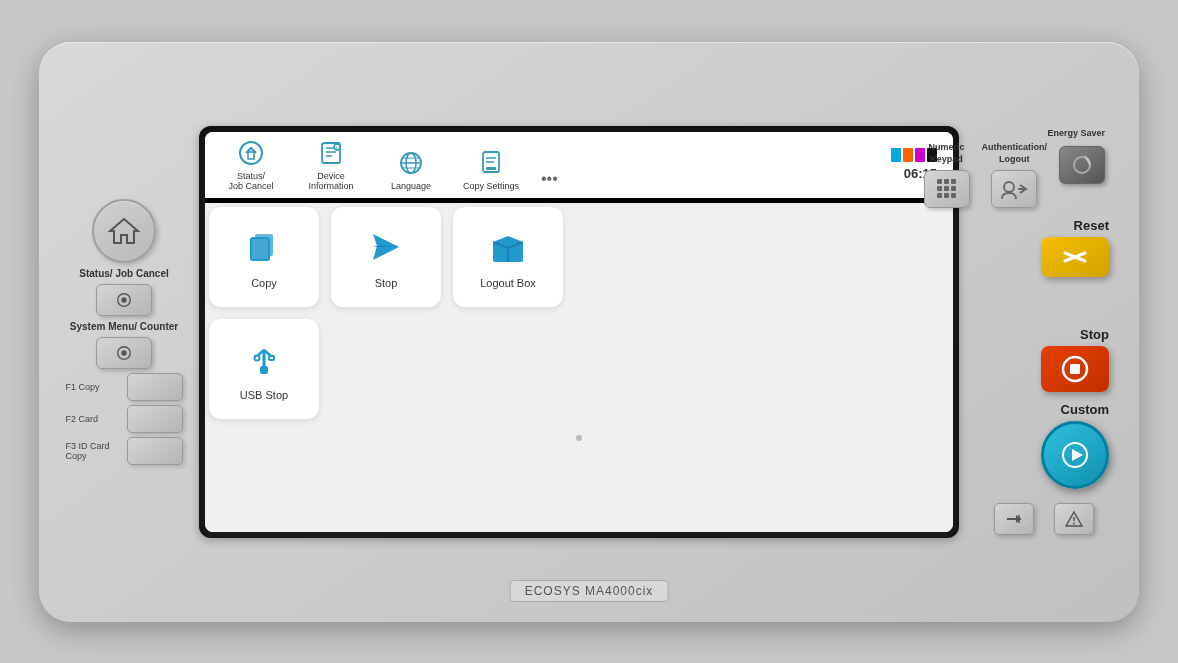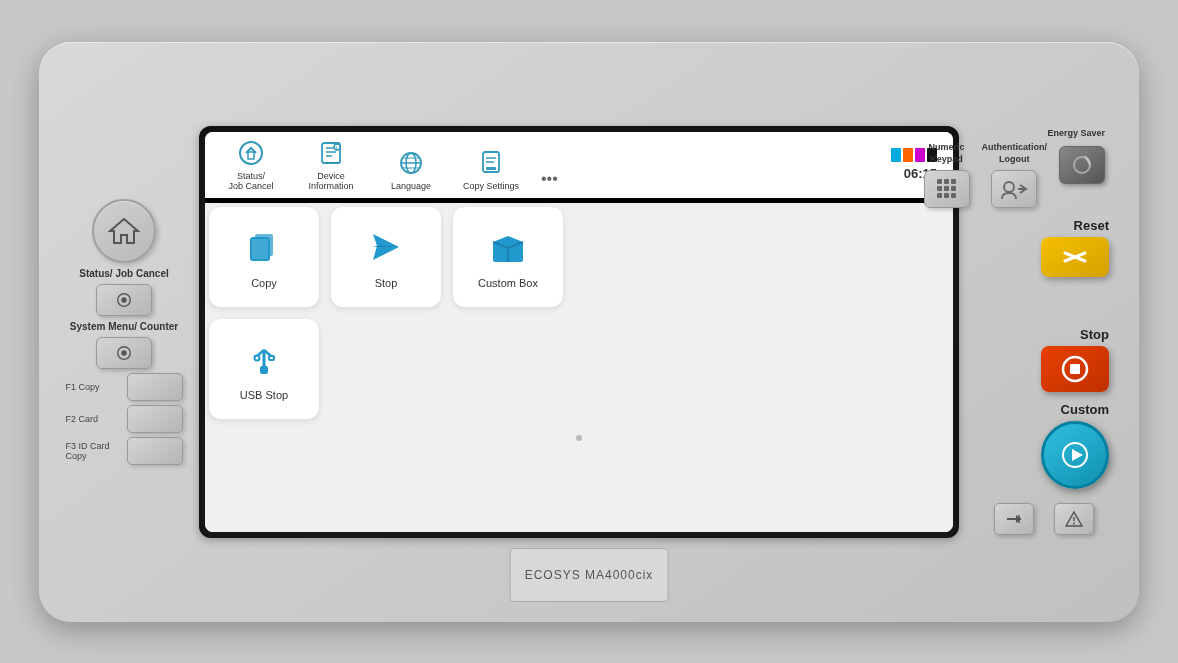--- a/index.html
+++ b/index.html
@@ -229,21 +229,21 @@
     
     .printer-label {
       position: absolute;
       bottom: 20px;
       left: 50%;
       transform: translateX(-50%);
       font-size: 12px;
       color: #555;
       letter-spacing: 1px;
       border: 1px solid #aaa;
-      padding: 19px 14px;
+      padding: 3px 14px;
       border-radius: 4px;
       background: rgba(255,255,255,0.3);
     }
 
     
     .right-panel {
       display: flex;
       flex-direction: column;
       align-items: center;
       gap: 10px;
@@ -500,21 +500,21 @@
           </div>
 
           <div class="app-tile">
             <div class="app-tile-icon">
               <svg width="42" height="42" viewBox="0 0 42 42" fill="none">
                 <path d="M6 16 L21 10 L36 16 L36 34 Q36 36 34 36 L8 36 Q6 36 6 34 Z" fill="#2299cc"></path>
                 <path d="M6 16 L21 22 L36 16" stroke="#1a7aaa" stroke-width="1.5" fill="none"></path>
                 <line x1="21" y1="22" x2="21" y2="36" stroke="#1a7aaa" stroke-width="1.5"></line>
               </svg>
             </div>
-            <span class="app-tile-label">Custom Box</span>
+            <span class="app-tile-label">Logout Box</span>
           </div>
 
         </div>
 
         <div class="icon-grid-row">
 
           <div class="app-tile">
             <div class="app-tile-icon">
               <svg width="42" height="42" viewBox="0 0 42 42" fill="none">
 

